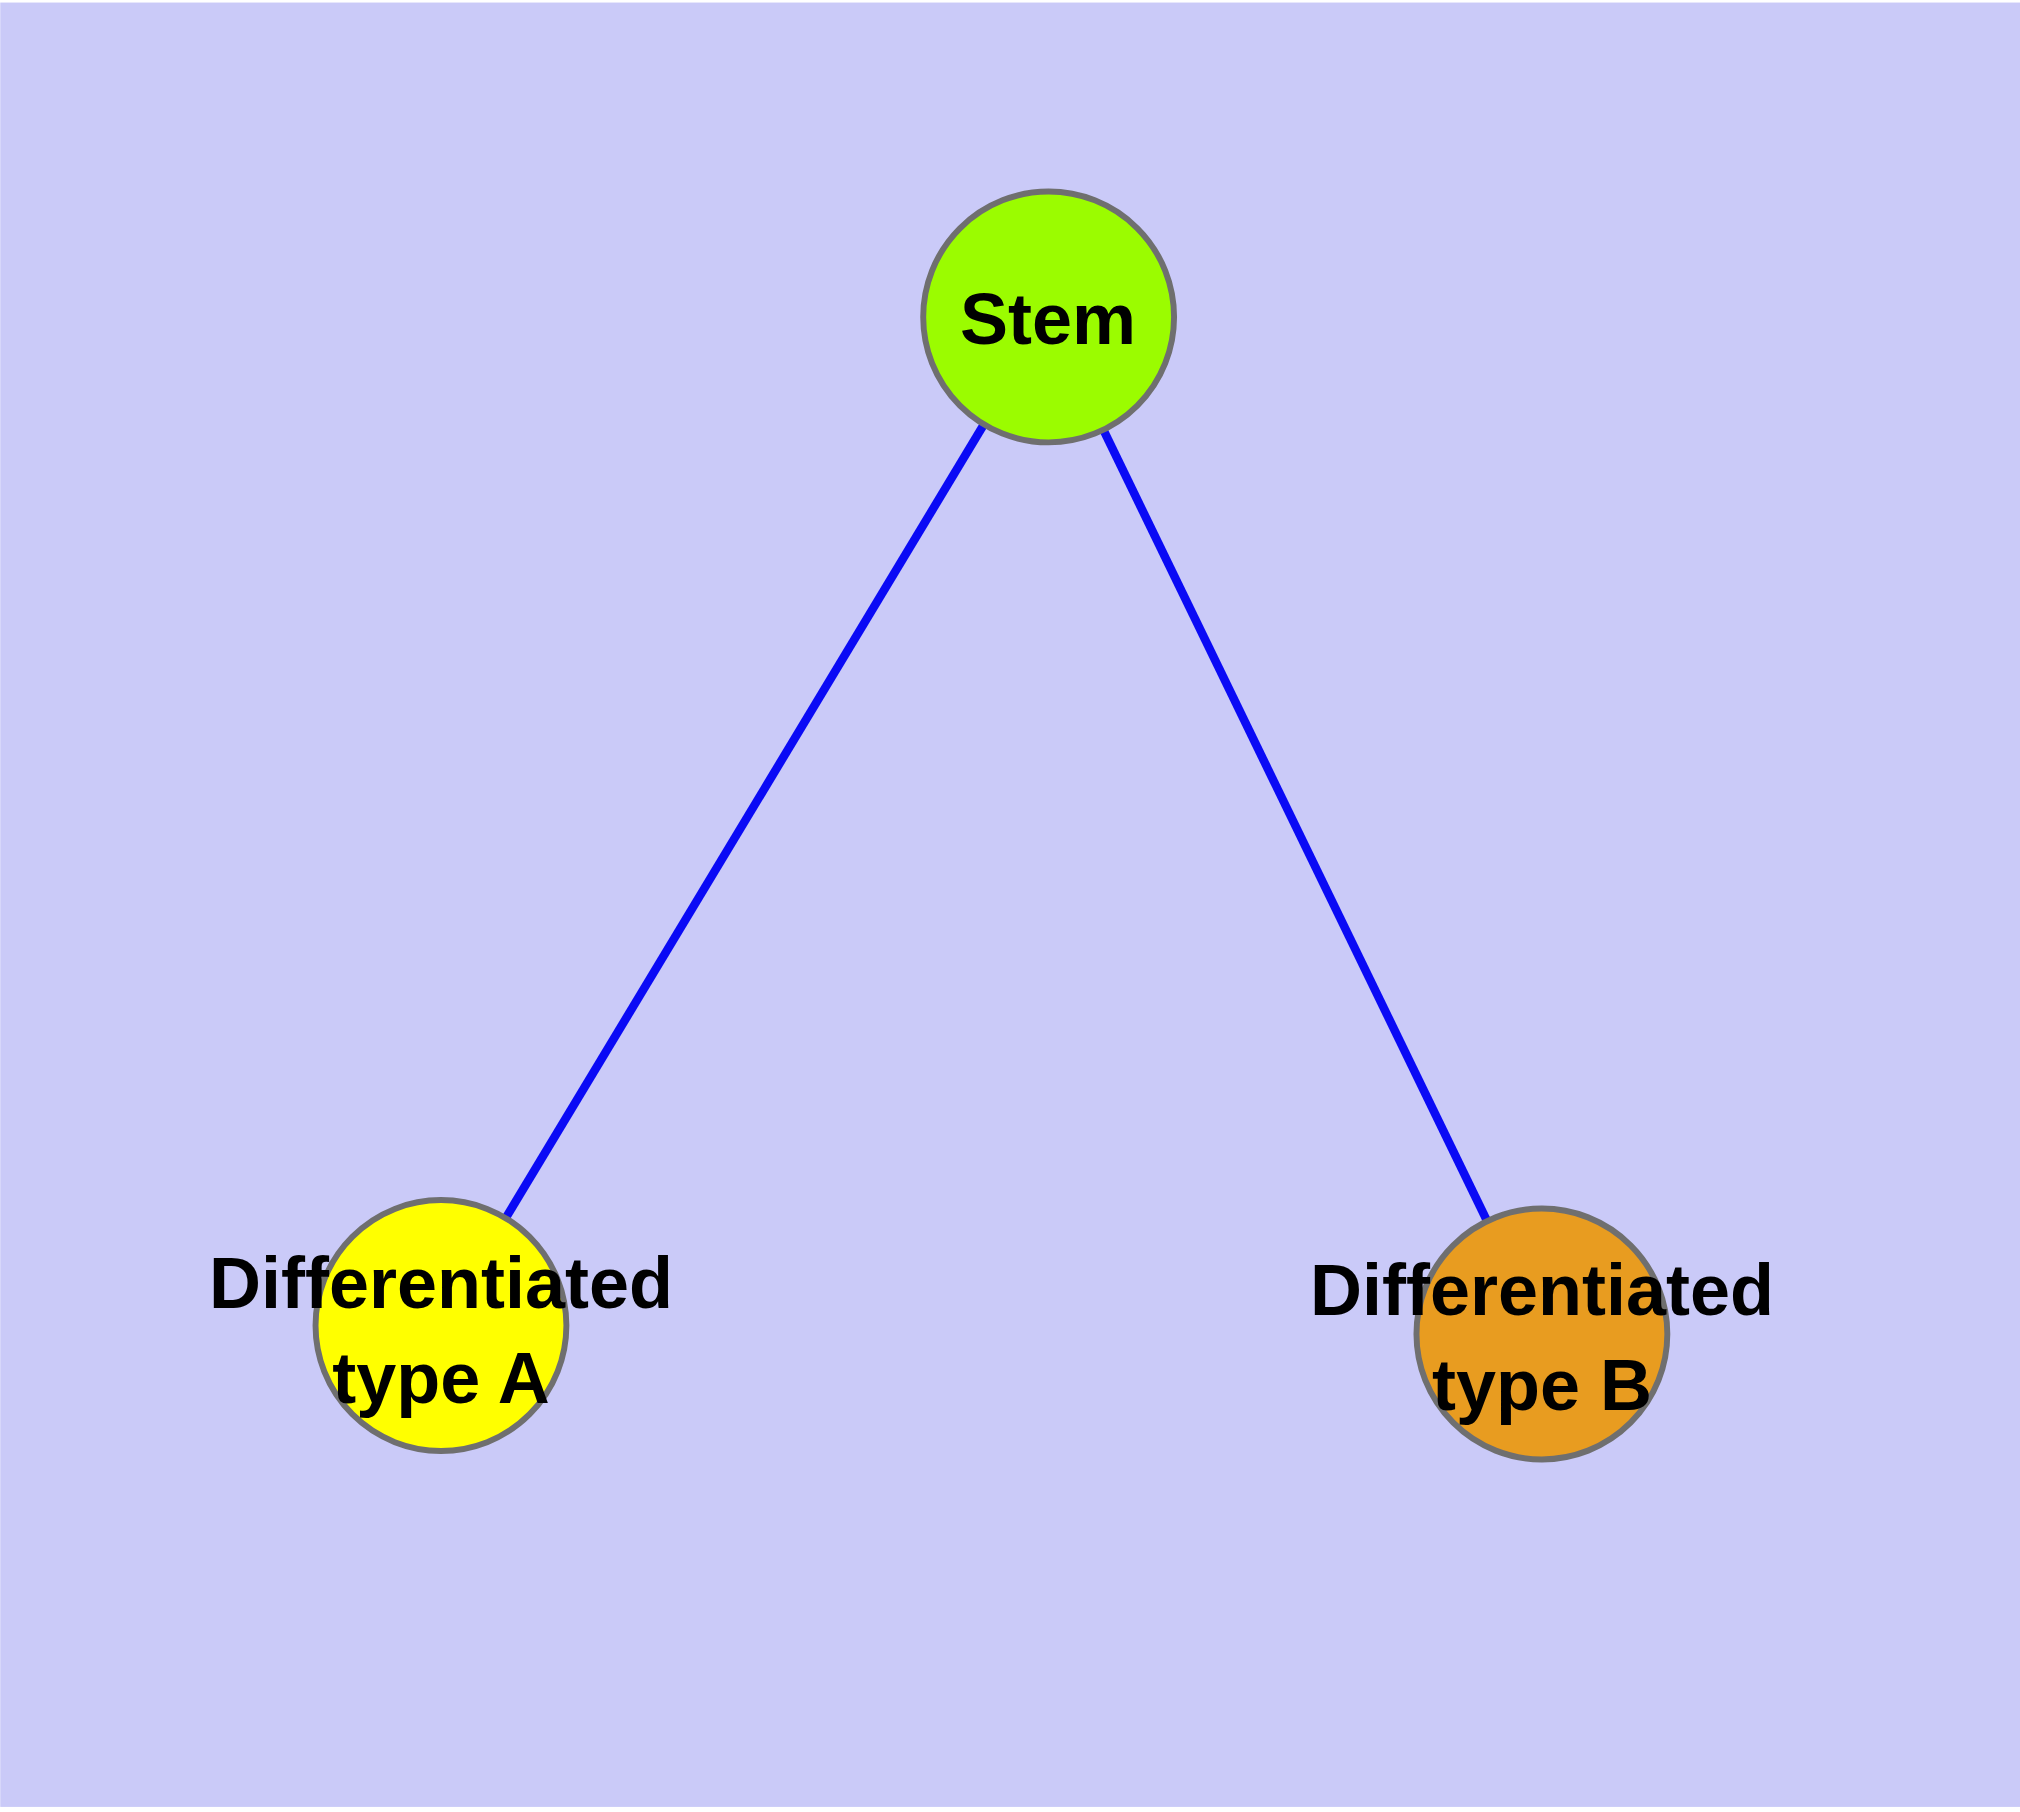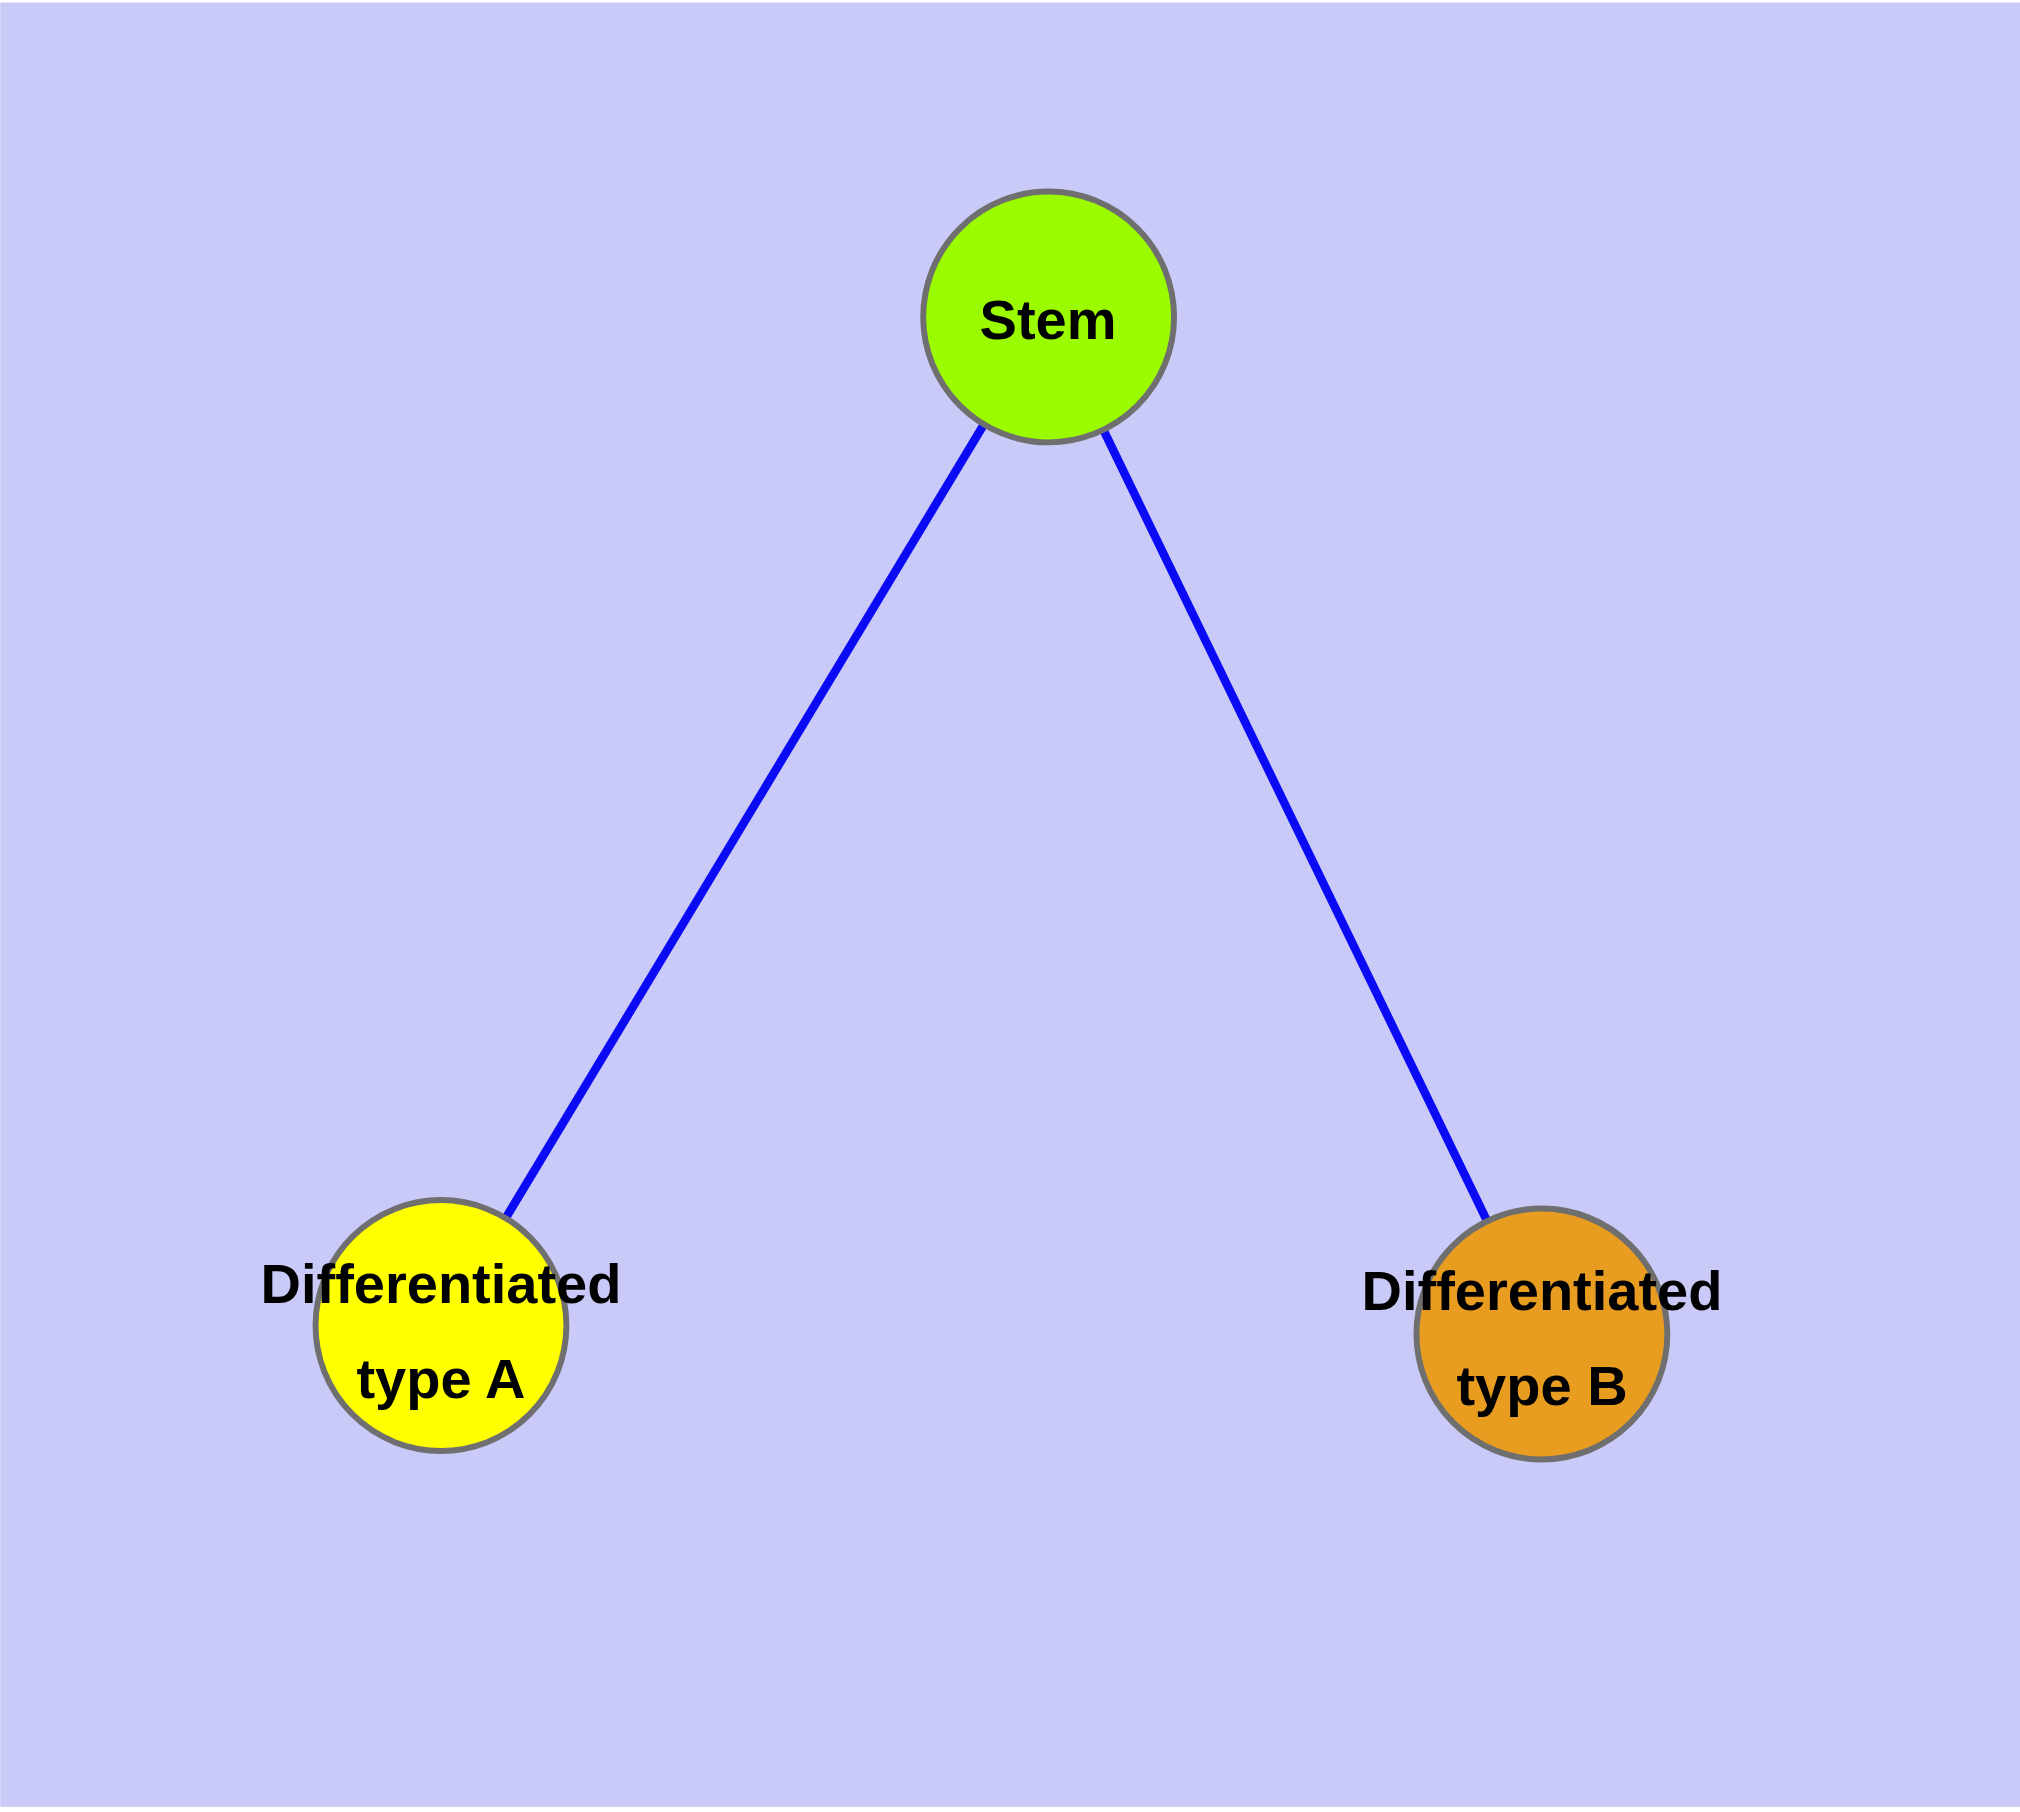--- a/index.html
+++ b/index.html
@@ -22,21 +22,21 @@
     stroke-linecap: butt;
   }
   .node-circle {
     stroke-width: 7px;
   }
   .node-label {
     position: absolute;
     transform: translate(-50%, -50%);
     color: #000000;
     font-weight: 700;
-    font-size: 56px;
+    font-size: 72px;
     line-height: 95px;
     text-align: center;
     white-space: pre-line;
     letter-spacing: 0;
   }
   .label-stem   { left: 1048px; top: 319px;  }
   .label-type-a { left: 441px;  top: 1331px; }
   .label-type-b { left: 1542px; top: 1338px; }
 </style>
 </head>

